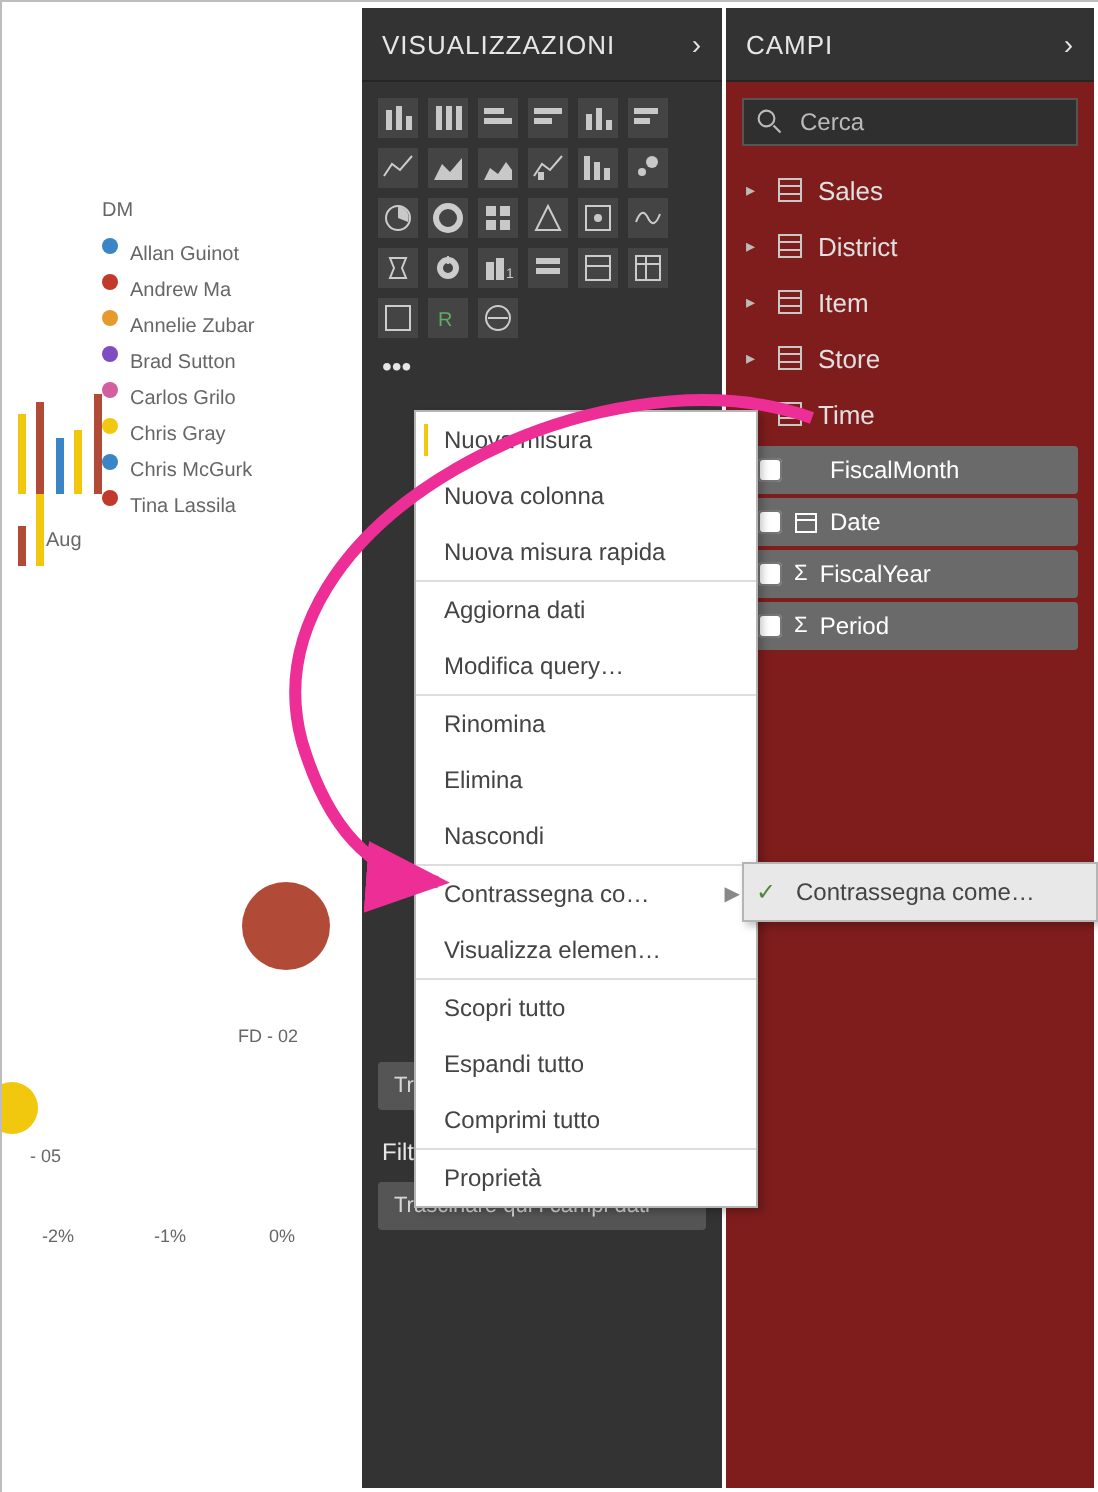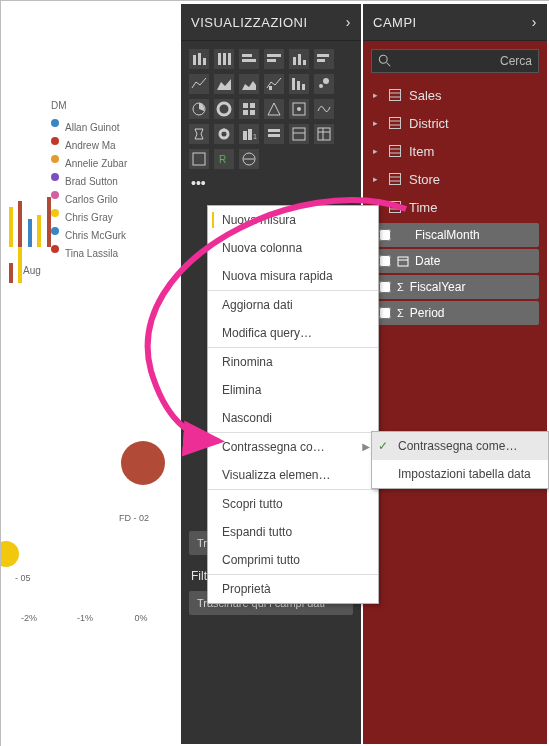--- a/index.html
+++ b/index.html
@@ -28,21 +28,21 @@
   
   .viz-grid{padding:8px 8px 4px;display:flex;flex-wrap:wrap;gap:5px;background:#333;}
   .viz-cell{width:20px;height:20px;background:#444;display:flex;align-items:center;justify-content:center;}
   .viz-cell svg{width:16px;height:16px;}
   .dots-row{padding:2px 10px 6px;color:#e6e6e6;font-size:14px;}
   
   .well{margin:6px 8px;padding:6px 8px;background:#555;color:#d7d7d7;font-size:11px;border-radius:2px;}
   .section-label{padding:8px 10px 2px;color:#e6e6e6;font-size:12px;}
 
   
-  .search{margin:8px;display:flex;align-items:center;gap:8px;padding:4px 6px;border:1px solid #555;color:#bbb;font-size:12px;background:#2f2f2f;justify-content:space-between;}
+  .search{margin:8px;display:flex;align-items:center;gap:8px;padding:4px 6px;border:1px solid #555;color:#bbb;font-size:12px;background:#2f2f2f;}
   .search svg{width:14px;height:14px;}
   .tbl{padding:2px 10px;display:flex;align-items:center;gap:8px;color:#e0e0e0;font-size:13px;height:24px;}
   .tbl .tri{width:8px;display:inline-block;color:#bbb;font-size:9px;}
   .tbl-icon{width:12px;height:12px;}
   .field-row{margin:2px 8px;padding:3px 8px;background:#6a6a6a;color:#fff;font-size:12px;display:flex;align-items:center;gap:6px;border-radius:2px;height:18px;}
   .field-row input{margin:0;width:12px;height:12px;}
   .sigma{font-size:11px;}
 
   
   .ctx{position:absolute;left:206px;top:204px;width:170px;background:#fff;border:1px solid #b5b5b5;box-shadow:2px 2px 4px rgba(0,0,0,0.25);font-size:12px;color:#444;z-index:30;}
@@ -393,21 +393,20 @@
       <div class="row sep">Contrassegna co…<span class="sub">▶</span></div>
       <div class="row">Visualizza elemen…</div>
       <div class="row sep">Scopri tutto</div>
       <div class="row">Espandi tutto</div>
       <div class="row">Comprimi tutto</div>
       <div class="row sep">Proprietà</div>
     </div>
 
   <div class="submenu" id="submenu">
       <div class="row sel"><span class="check">✓</span>Contrassegna come…</div>
-      <div class="row">Impostazioni tabella data</div>
     </div>
 
   <svg class="arrow-svg" width="549" height="746">
     <defs>
       <marker id="arrowhead" markerWidth="8" markerHeight="8" refX="6" refY="3" orient="auto">
         <path d="M0,0 L7,3 L0,6 Z" fill="#ed2e96"></path>
       </marker>
     </defs>
     <path d="M 405 208 C 300 170, 120 260, 150 370 C 165 420, 190 438, 218 440" stroke="#ed2e96" stroke-width="6" fill="none" marker-end="url(#arrowhead)"></path>
   </svg>

